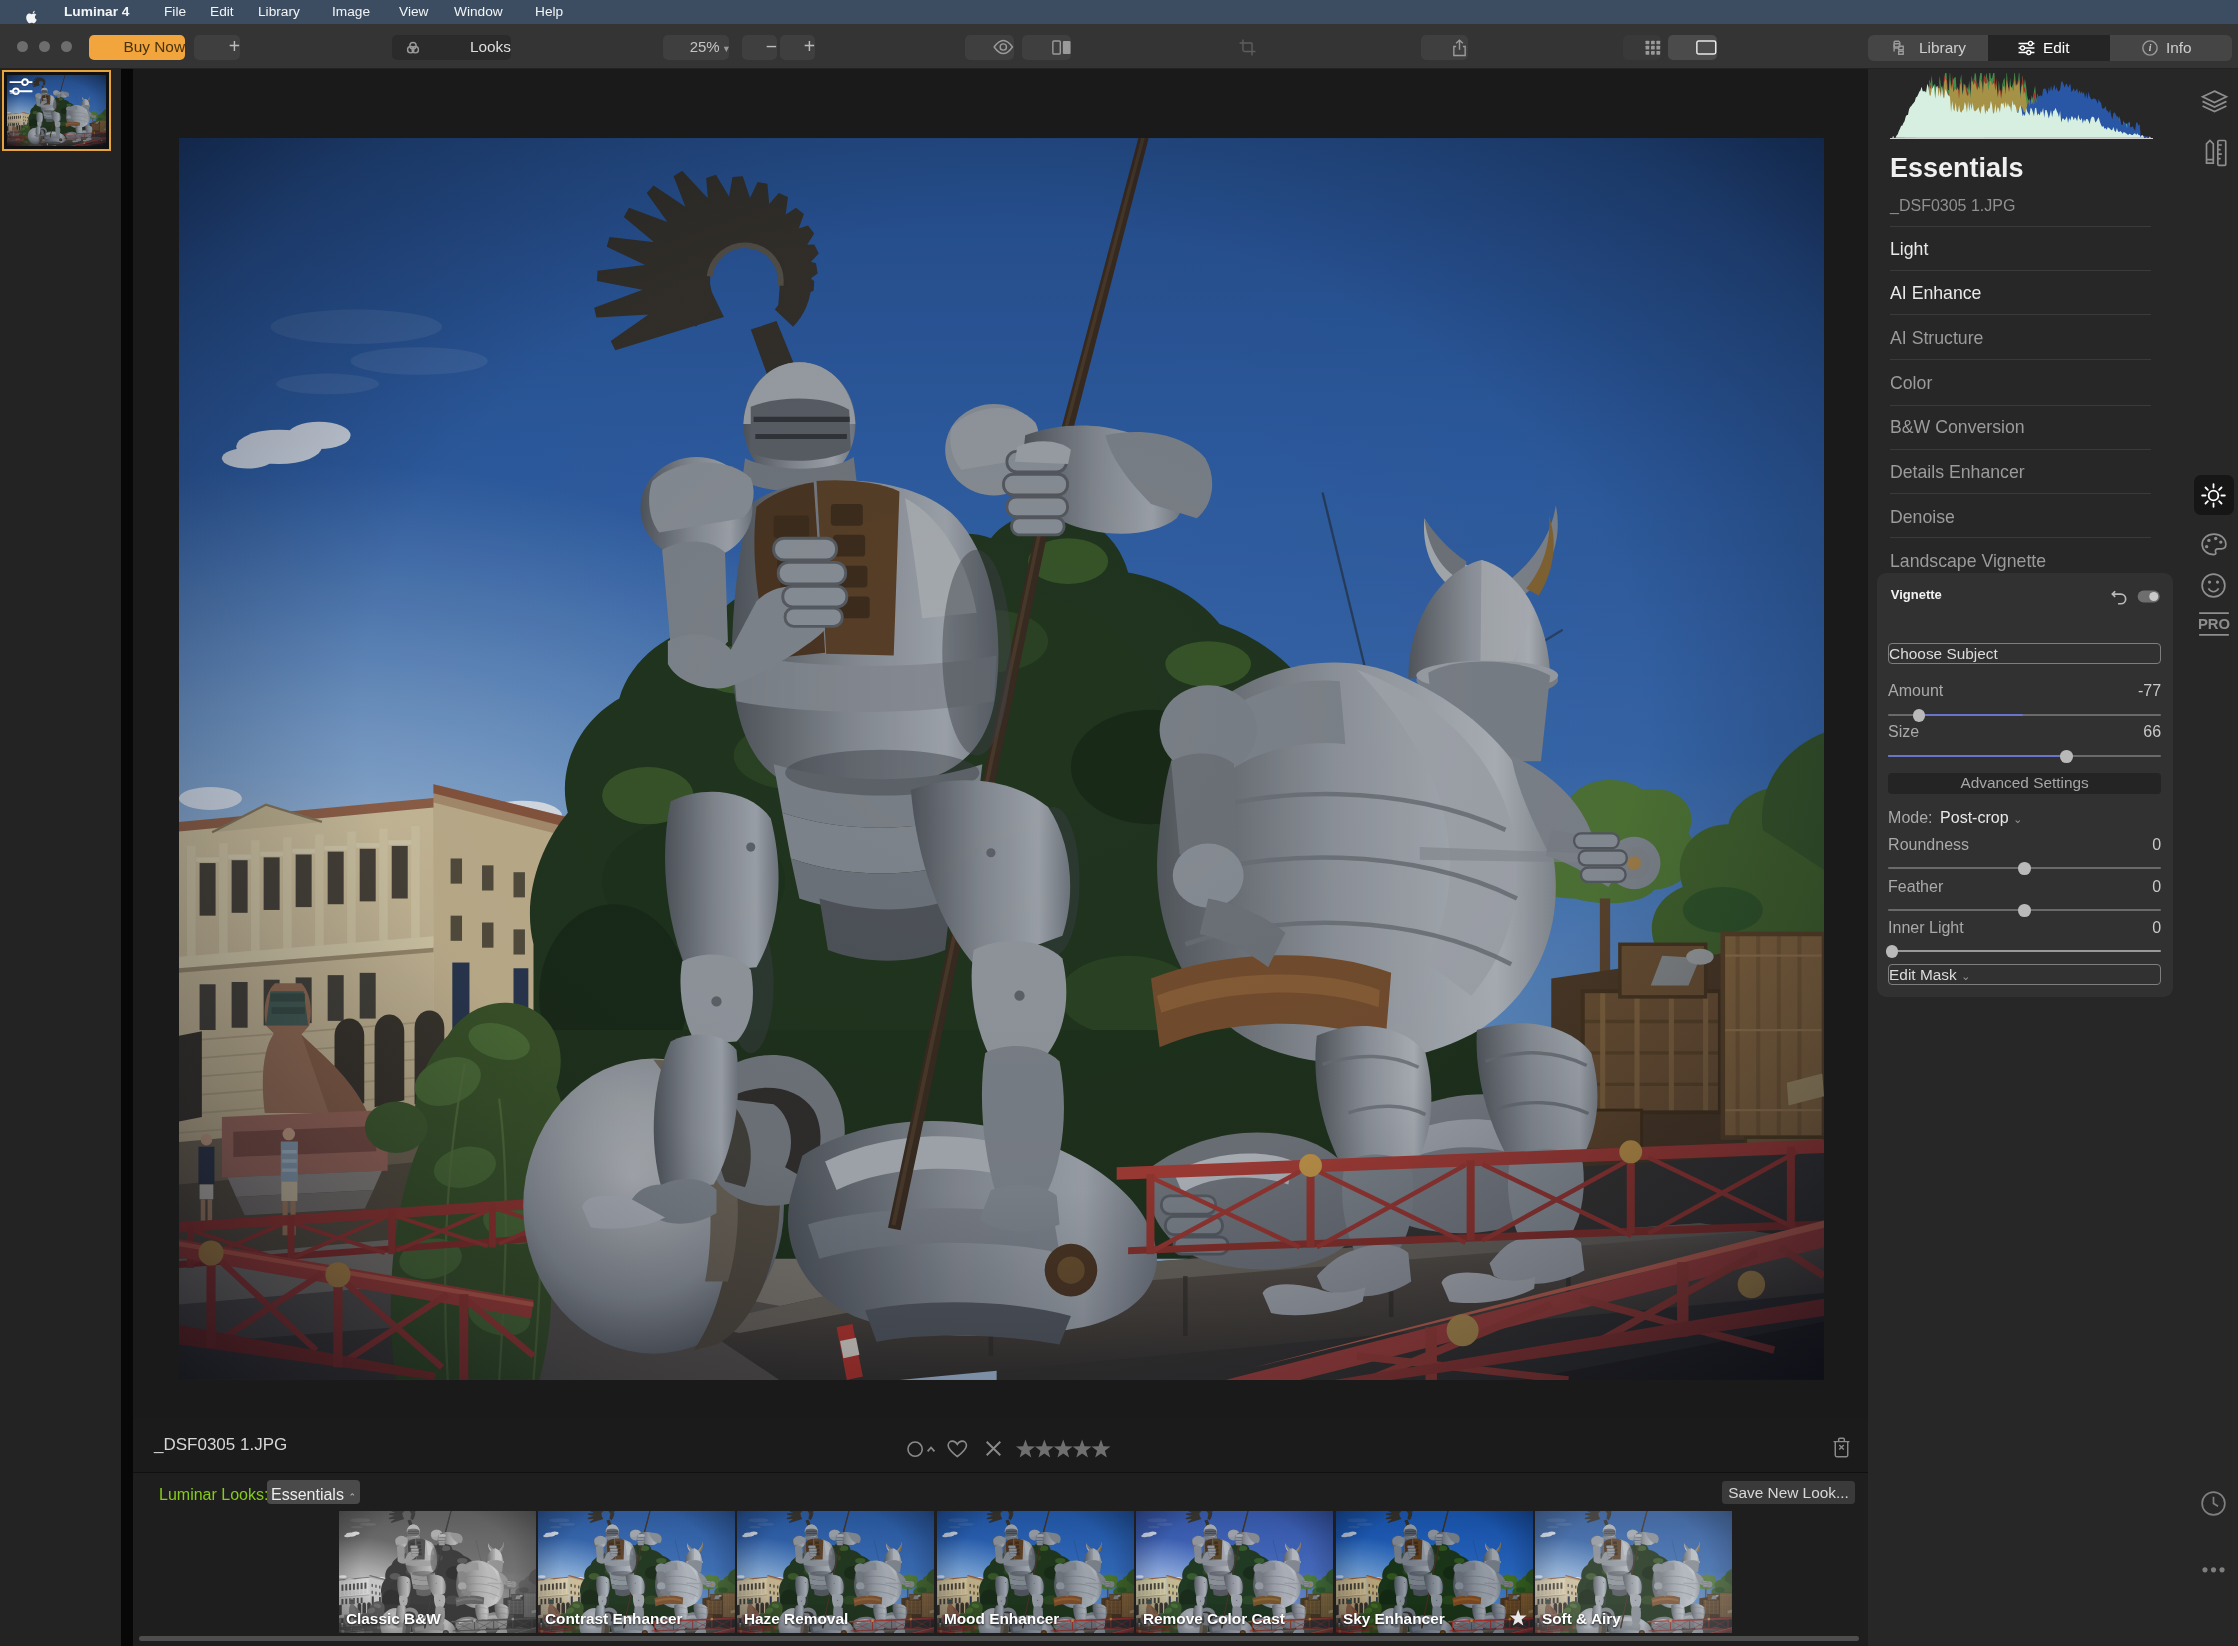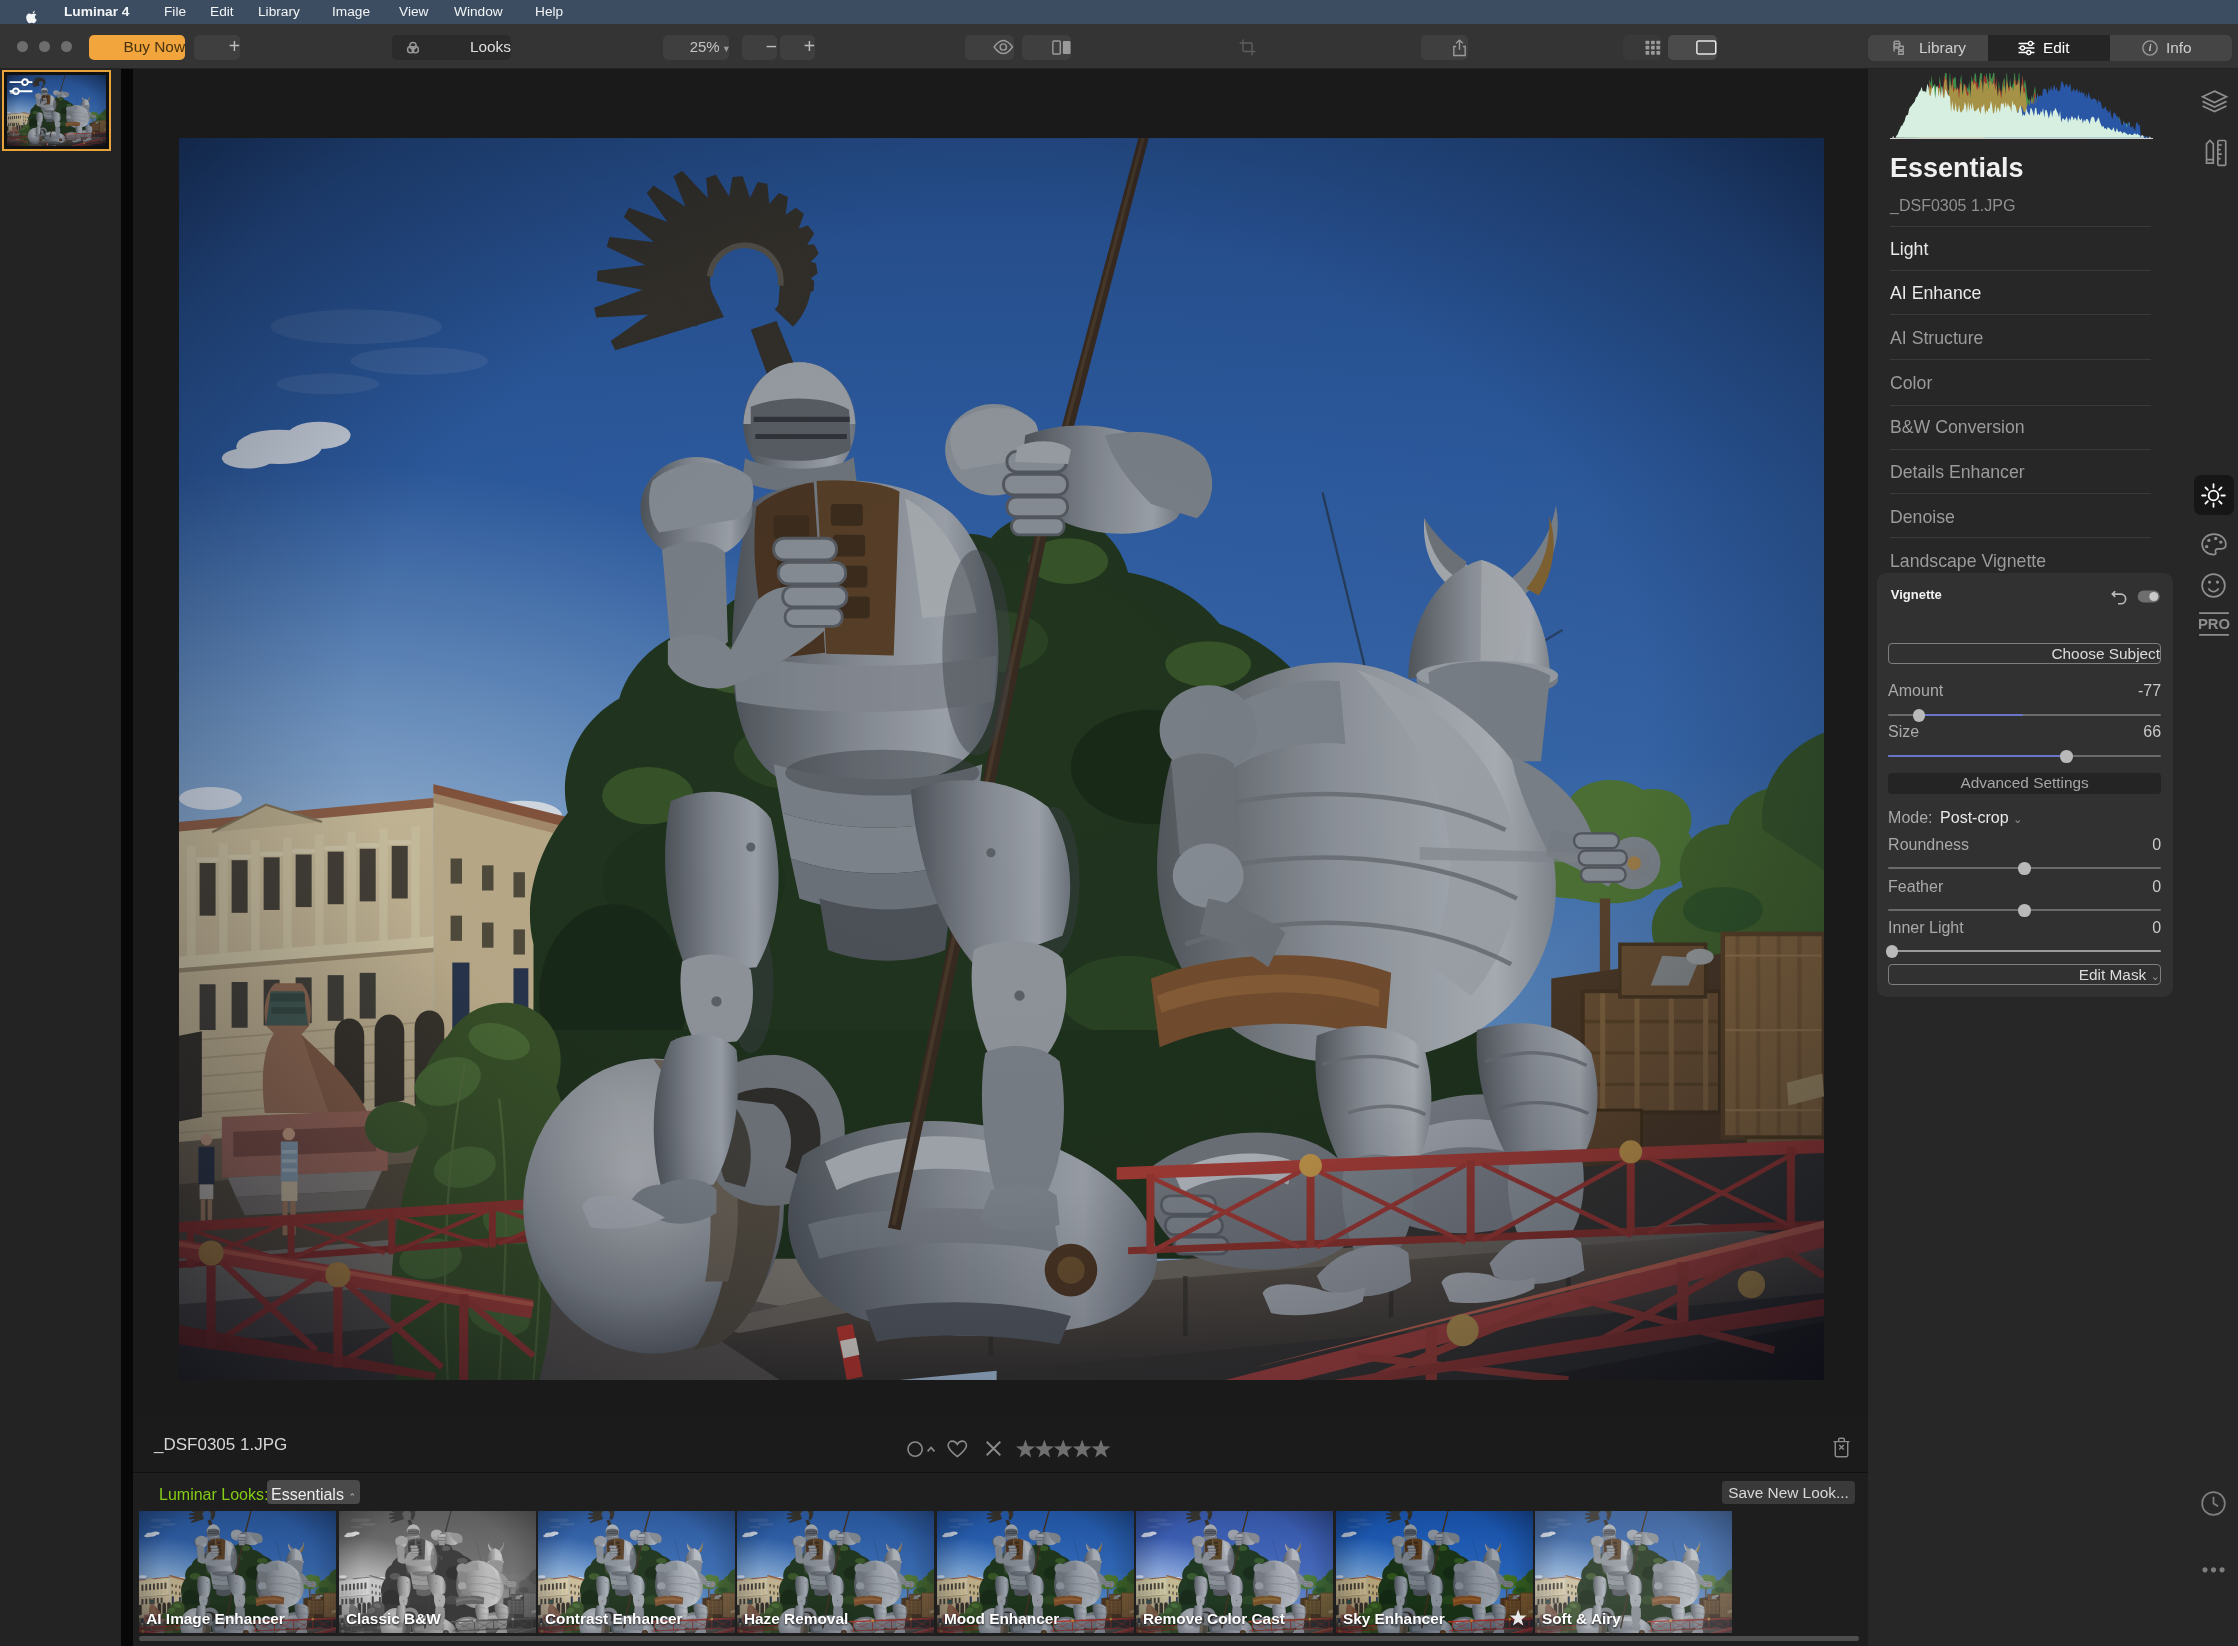--- a/index.html
+++ b/index.html
@@ -20,21 +20,21 @@
   
   #canvas { position:absolute; left:133px; top:69px; width:1735px; height:1577px; background:#1a1a1a; }
   #mainphoto { position:absolute; left:46px; top:69px; width:1645px; height:1242px; }
   
   #rightpanel { position:absolute; left:1868px; top:69px; width:370px; height:1577px; background:#272727; }
   .sep { position:absolute; left:22px; width:261px; height:0.6px; background:#3a3a3a; }
   .litem { position:absolute; left:22px; width:261px; font-size:17.7px; color:#9b9b9b; }
   .litem.on { color:#e9e9e9; }
   
   #vigpanel { position:absolute; left:9.1px; top:504px; width:296px; height:424px; background:#313131; border-radius:9.1px; color:#ddd; }
-  .vbtn { position:absolute; left:11px; width:273px; height:21px; border:1.1px solid #7e7e7e; border-radius:4px; color:#dcdcdc; font-size:15.4px; text-align:right; line-height:19.4px; }
+  .vbtn { position:absolute; left:11px; width:273px; height:21px; border:1.1px solid #7e7e7e; border-radius:4px; color:#dcdcdc; font-size:15.4px; text-align:left; line-height:19.4px; }
   .slider { position:absolute; left:11px; width:273px; height:2.3px; border-radius:1.1px; background:#6a6a6a; }
   .slider .fill { position:absolute; height:2.3px; background:#6a74c9; border-radius:1.1px; top:0; }
   .slider .knob { position:absolute; top:-5.1px; width:12.6px; height:12.6px; border-radius:50%; background:#b9b9b9; }
   .slab { position:absolute; left:11px; font-size:16px; color:#a9a9a9; }
   .sval { position:absolute; right:12px; font-size:16px; color:#c9c9c9; }
   
   #fnamerow { position:absolute; left:0; top:1349px; width:1735px; height:55px; background:#1b1b1b; }
   #looksrow { position:absolute; left:0; top:1403px; width:1735px; height:174px; background:#1e1e1e; border-top:0.6px solid #101010; }
   .lthumb { position:absolute; top:38px; width:197px; height:122px; overflow:hidden; background:#000; }
   .lthumb svg { display:block; width:197px; height:122px; }
@@ -735,26 +735,20 @@
           <path d="M4 8 V32 a2.5 2.5 0 0 0 2.5 2.5 h17 a2.5 2.5 0 0 0 2.5-2.5 V8"></path>
           <path d="M1 8 h28 M10 8 V4 a2 2 0 0 1 2-2 h6 a2 2 0 0 1 2 2 V8"></path>
           <path d="M11 14 l8 8 M19 14 l-8 8"></path>
         </g>
       </svg>
   </div>
   <div id="looksrow">
     <div style="position:absolute;left:26px;top:13px;font-size:16px;color:#84cc16">Luminar Looks:</div>
     <div style="position:absolute;left:134px;top:7.4px;width:93px;height:23.4px;background:#4a4a4a;border-radius:4px;color:#ececec;font-size:16px;text-align:center;line-height:29px">Essentials <span style="font-size:9.1px;color:#b0b0b0">⌃</span></div>
     <div style="position:absolute;left:1589px;top:8px;width:133px;height:23px;background:#3a3a3a;border-radius:3.4px;color:#d8d8d8;font-size:15.4px;text-align:center;line-height:23px">Save New Look...</div>
-    <div class="lthumb" style="left:6.3px">
-        <svg viewBox="0 194 2877 1784" preserveAspectRatio="xMidYMid slice">
-          <use href="#ph"></use>
-        </svg>
-        <div class="cap">AI Image Enhancer</div>
-      </div>
     <div class="lthumb" style="left:206px">
         <svg viewBox="0 194 2877 1784" preserveAspectRatio="xMidYMid slice" style="filter:grayscale(1) brightness(1.22) contrast(0.92)">
           <use href="#ph"></use>
         </svg>
         <div class="cap">Classic B&amp;W</div>
       </div>
     <div class="lthumb" style="left:405px">
         <svg viewBox="0 194 2877 1784" preserveAspectRatio="xMidYMid slice" style="filter:brightness(1.13) saturate(0.92)">
           <use href="#ph"></use>
         </svg>

